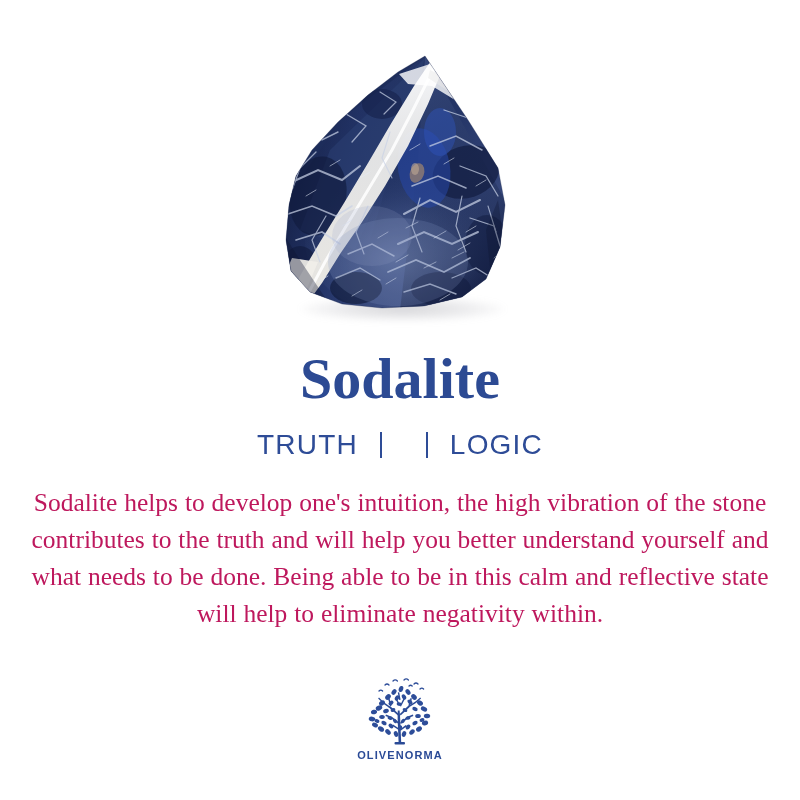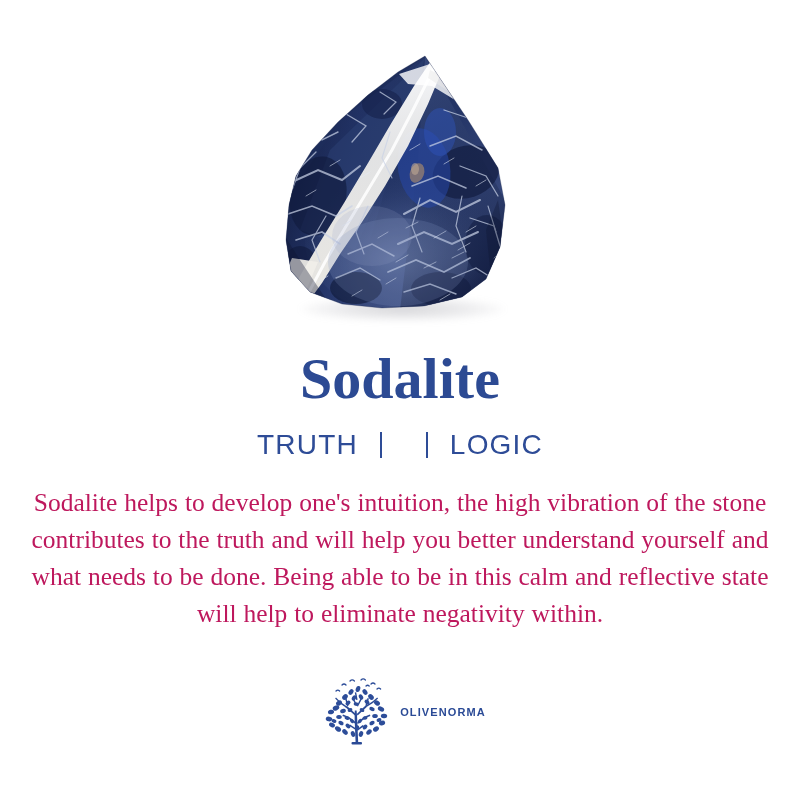--- a/index.html
+++ b/index.html
@@ -100,20 +100,21 @@
     font-size: 25.5px;
     line-height: 37px;
     color: #be185d;
     word-spacing: 0.5px;
   }
 
   
   .logo-wrap {
     margin-top: 18px;
     display: flex;
+    flex-direction: column;
     align-items: center;
   }
   .logo-mark { display: block; }
   .logo-word {
     font-family: "Liberation Sans", "DejaVu Sans", sans-serif;
     font-size: 11px;
     font-weight: 700;
     color: #2a4a96;
     letter-spacing: 1.1px;
     margin-top: 1px;

